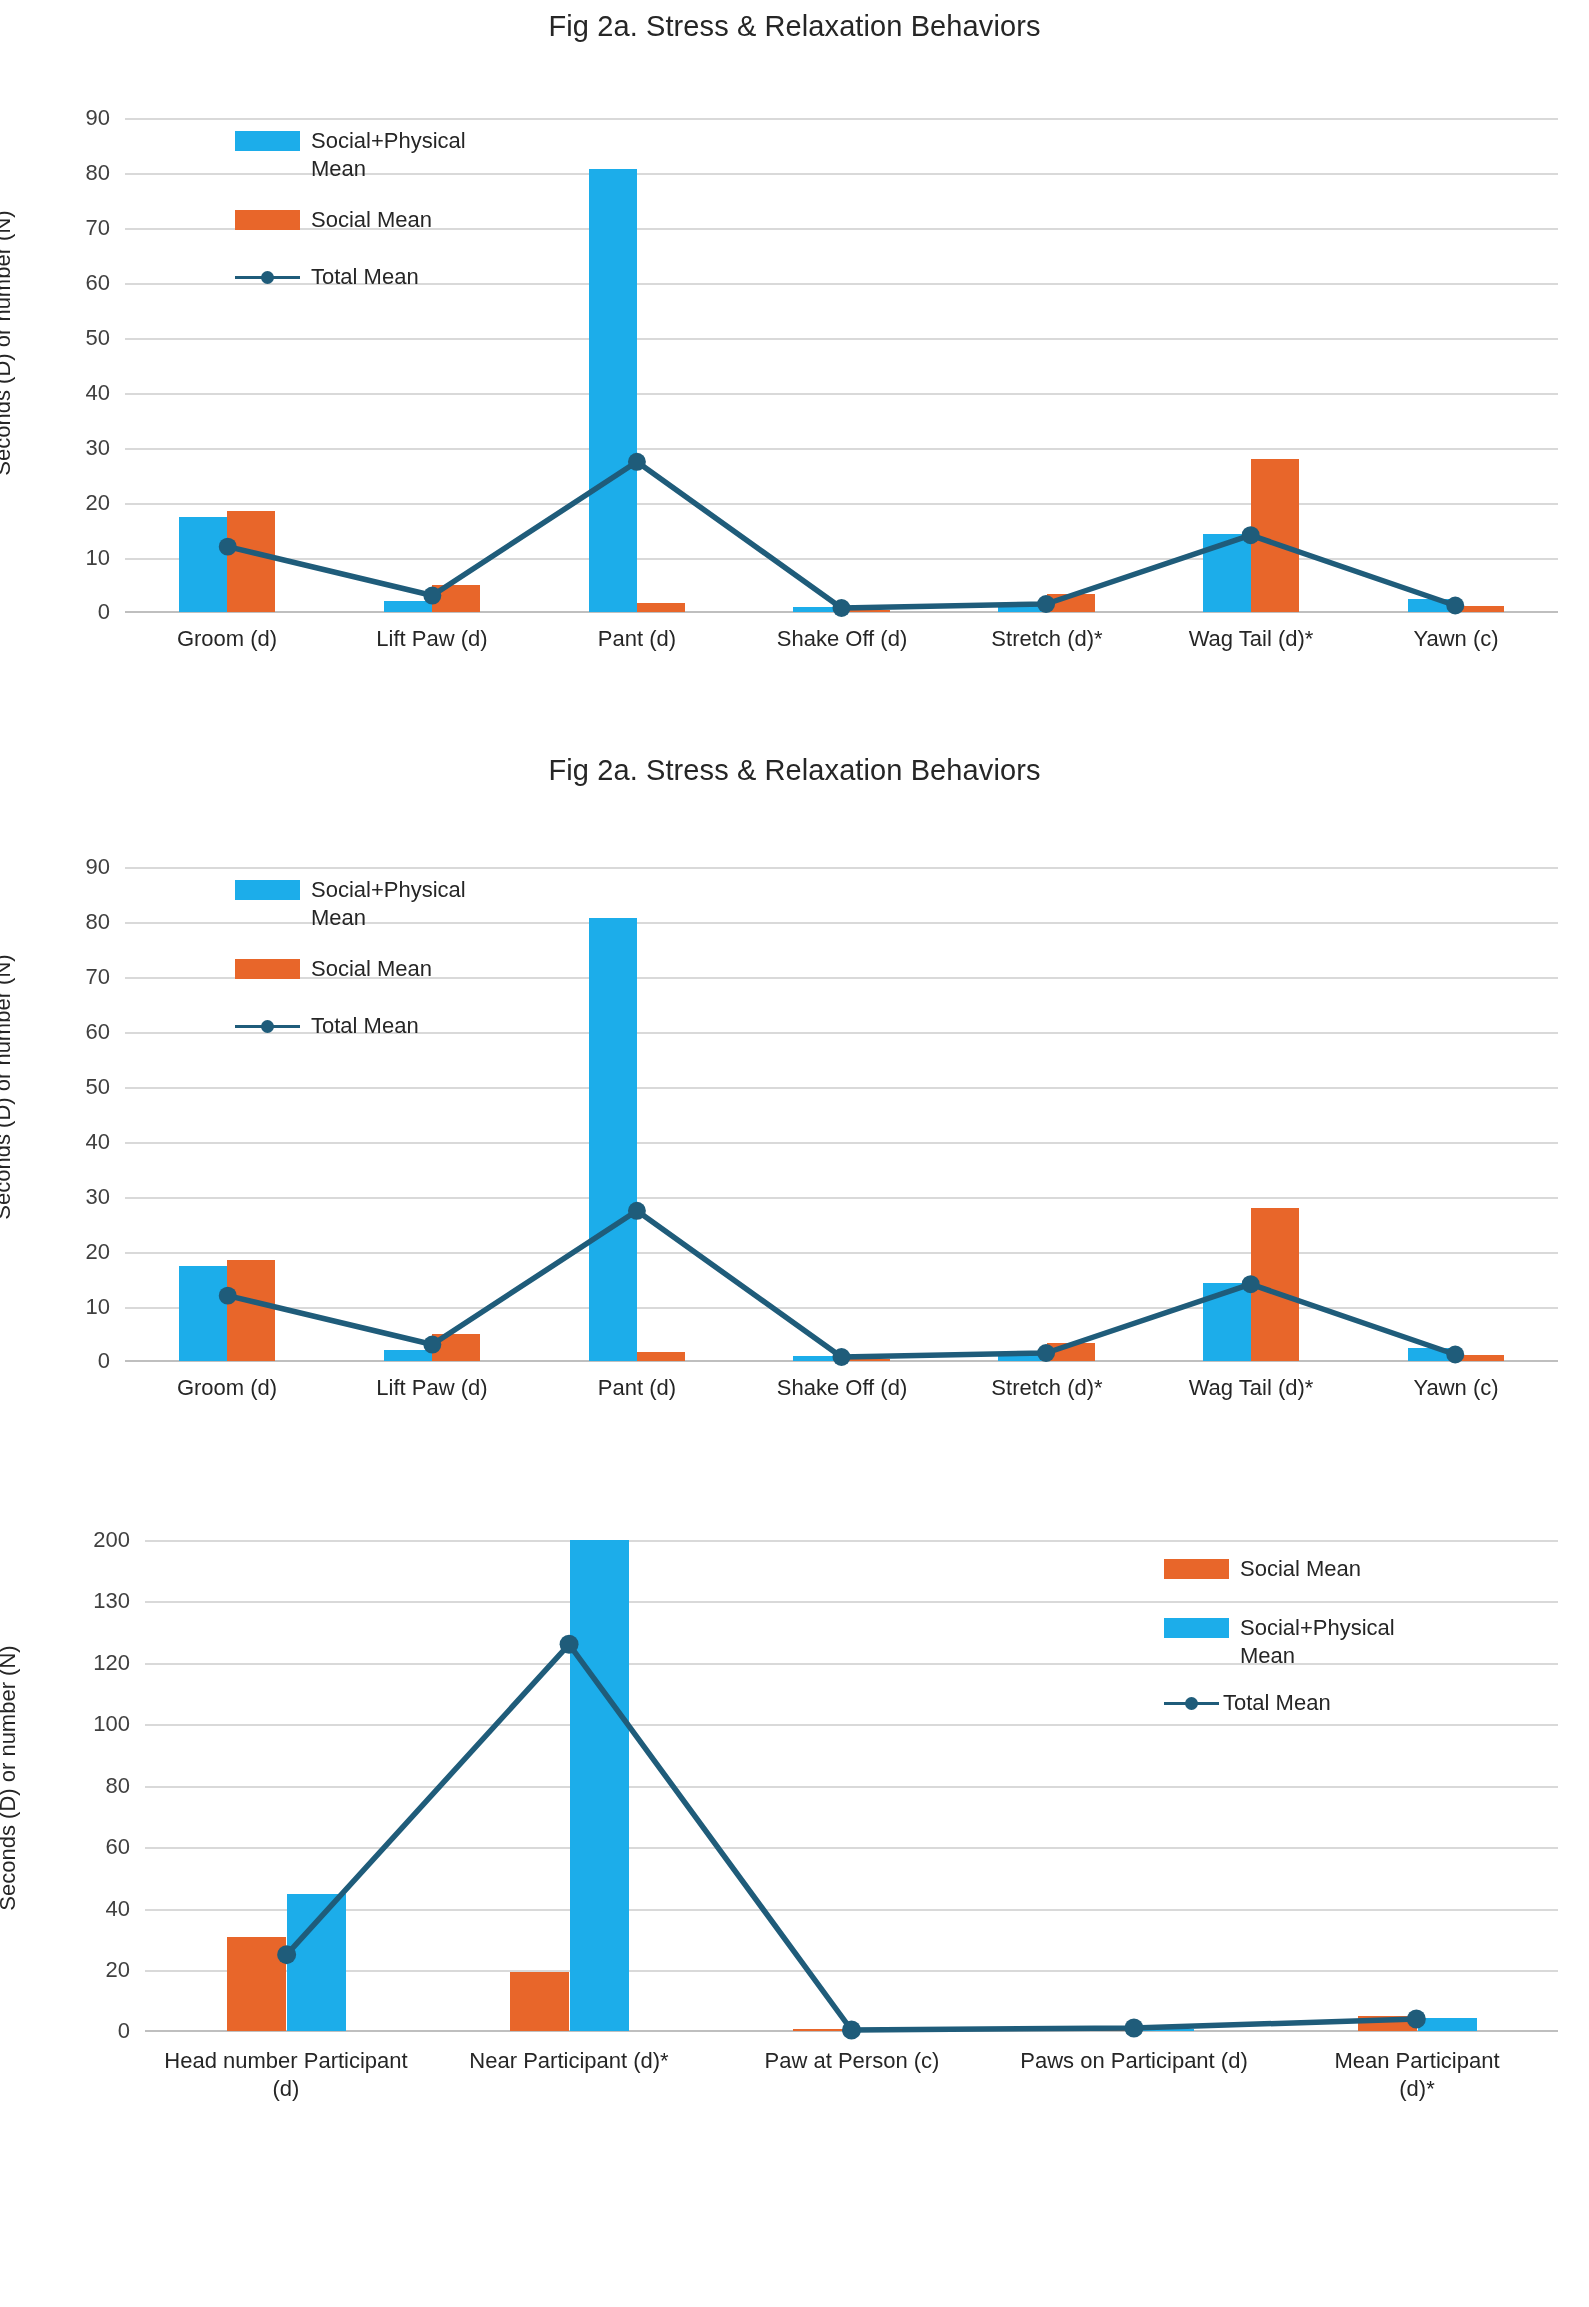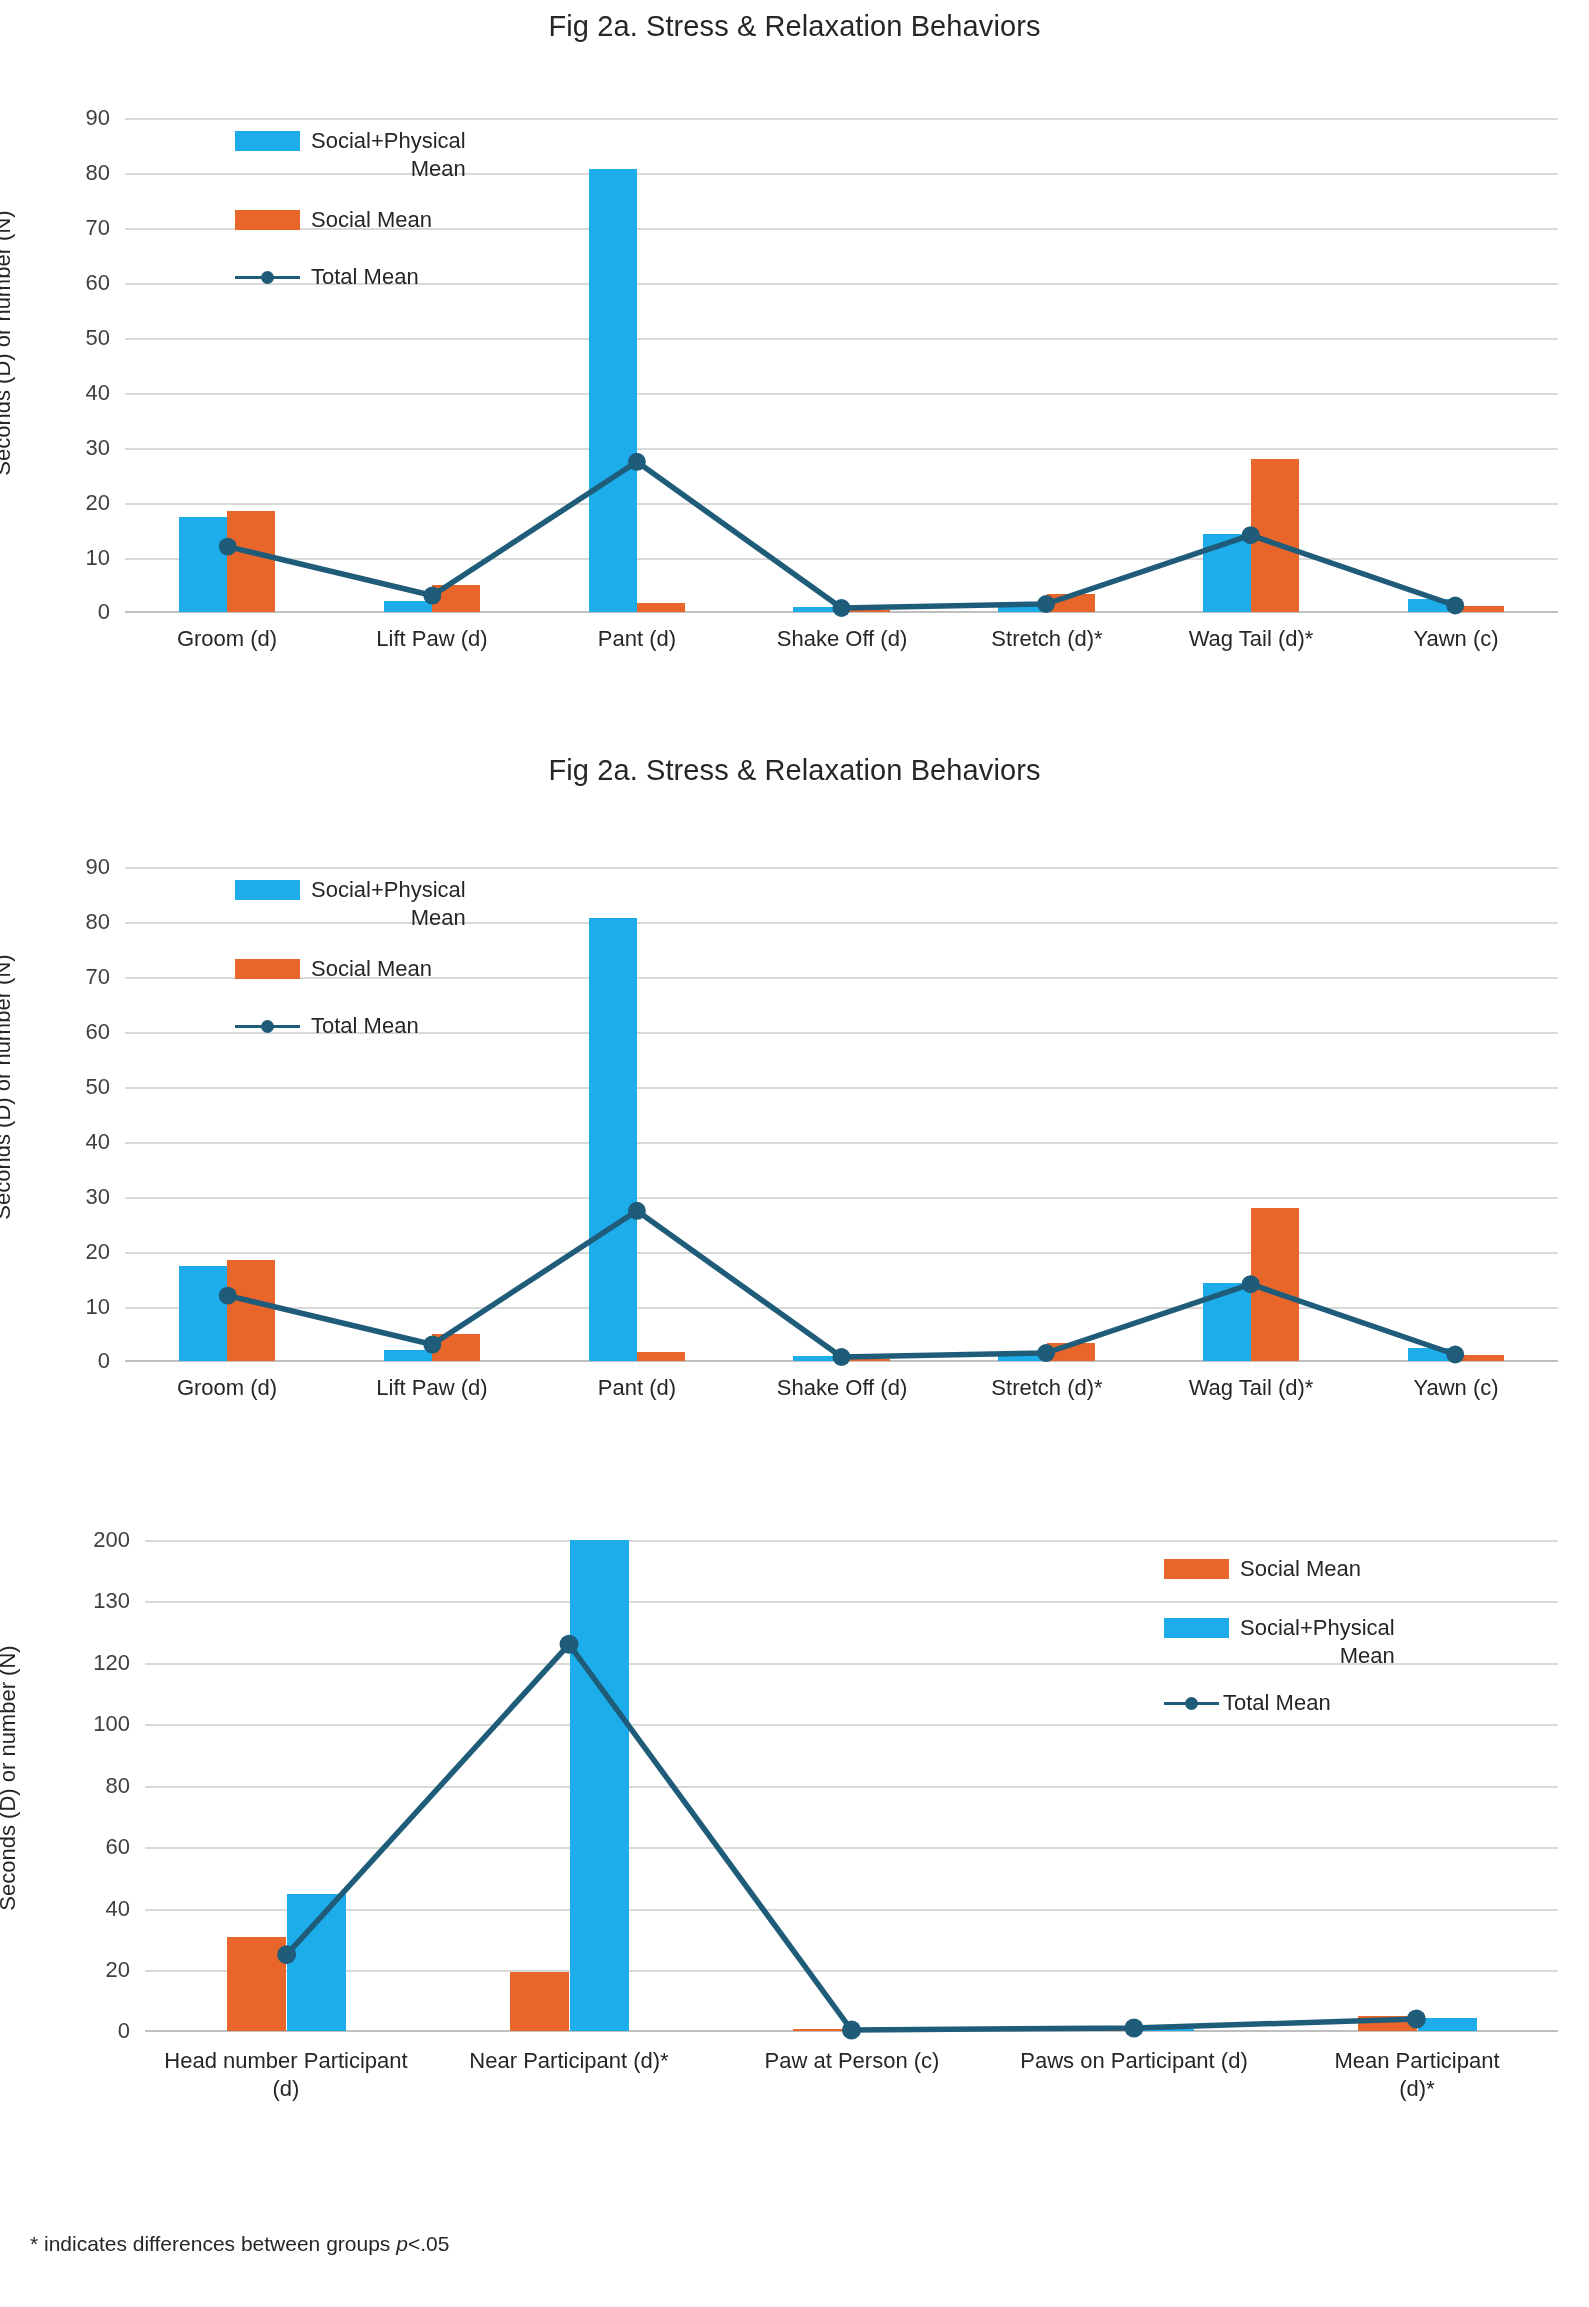--- a/index.html
+++ b/index.html
@@ -101,21 +101,20 @@
   
   .legend{
     position:absolute;
     font-size:22px;
     color:#262626;
   }
   .legend-row{
     display:flex;
     align-items:flex-start;
     margin-bottom:11px;
-    text-align:right;
   }
   .swatch{
     width:65px;
     height:20px;
     flex:0 0 65px;
     margin-right:11px;
     margin-top:4px;
   }
   .swatch.blue{background:#1cadea;}
   .swatch.orange{background:#e8662a;}
@@ -423,18 +422,15 @@
           <span class="swatch line" style="width:55px;flex:0 0 55px;margin-right:4px;">
               <span class="lseg"></span>
               <span class="ldot"></span>
             </span>
           <span class="legend-label">Total Mean</span>
         </div>
       </div>
     </div>
   </div>
 
-  <div class="footnote">
-    <span>* indicates differences between groups </span><i>p</i><span>&lt;.05</span>
-  </div>
 
 </div>
 
 
 </body></html>

